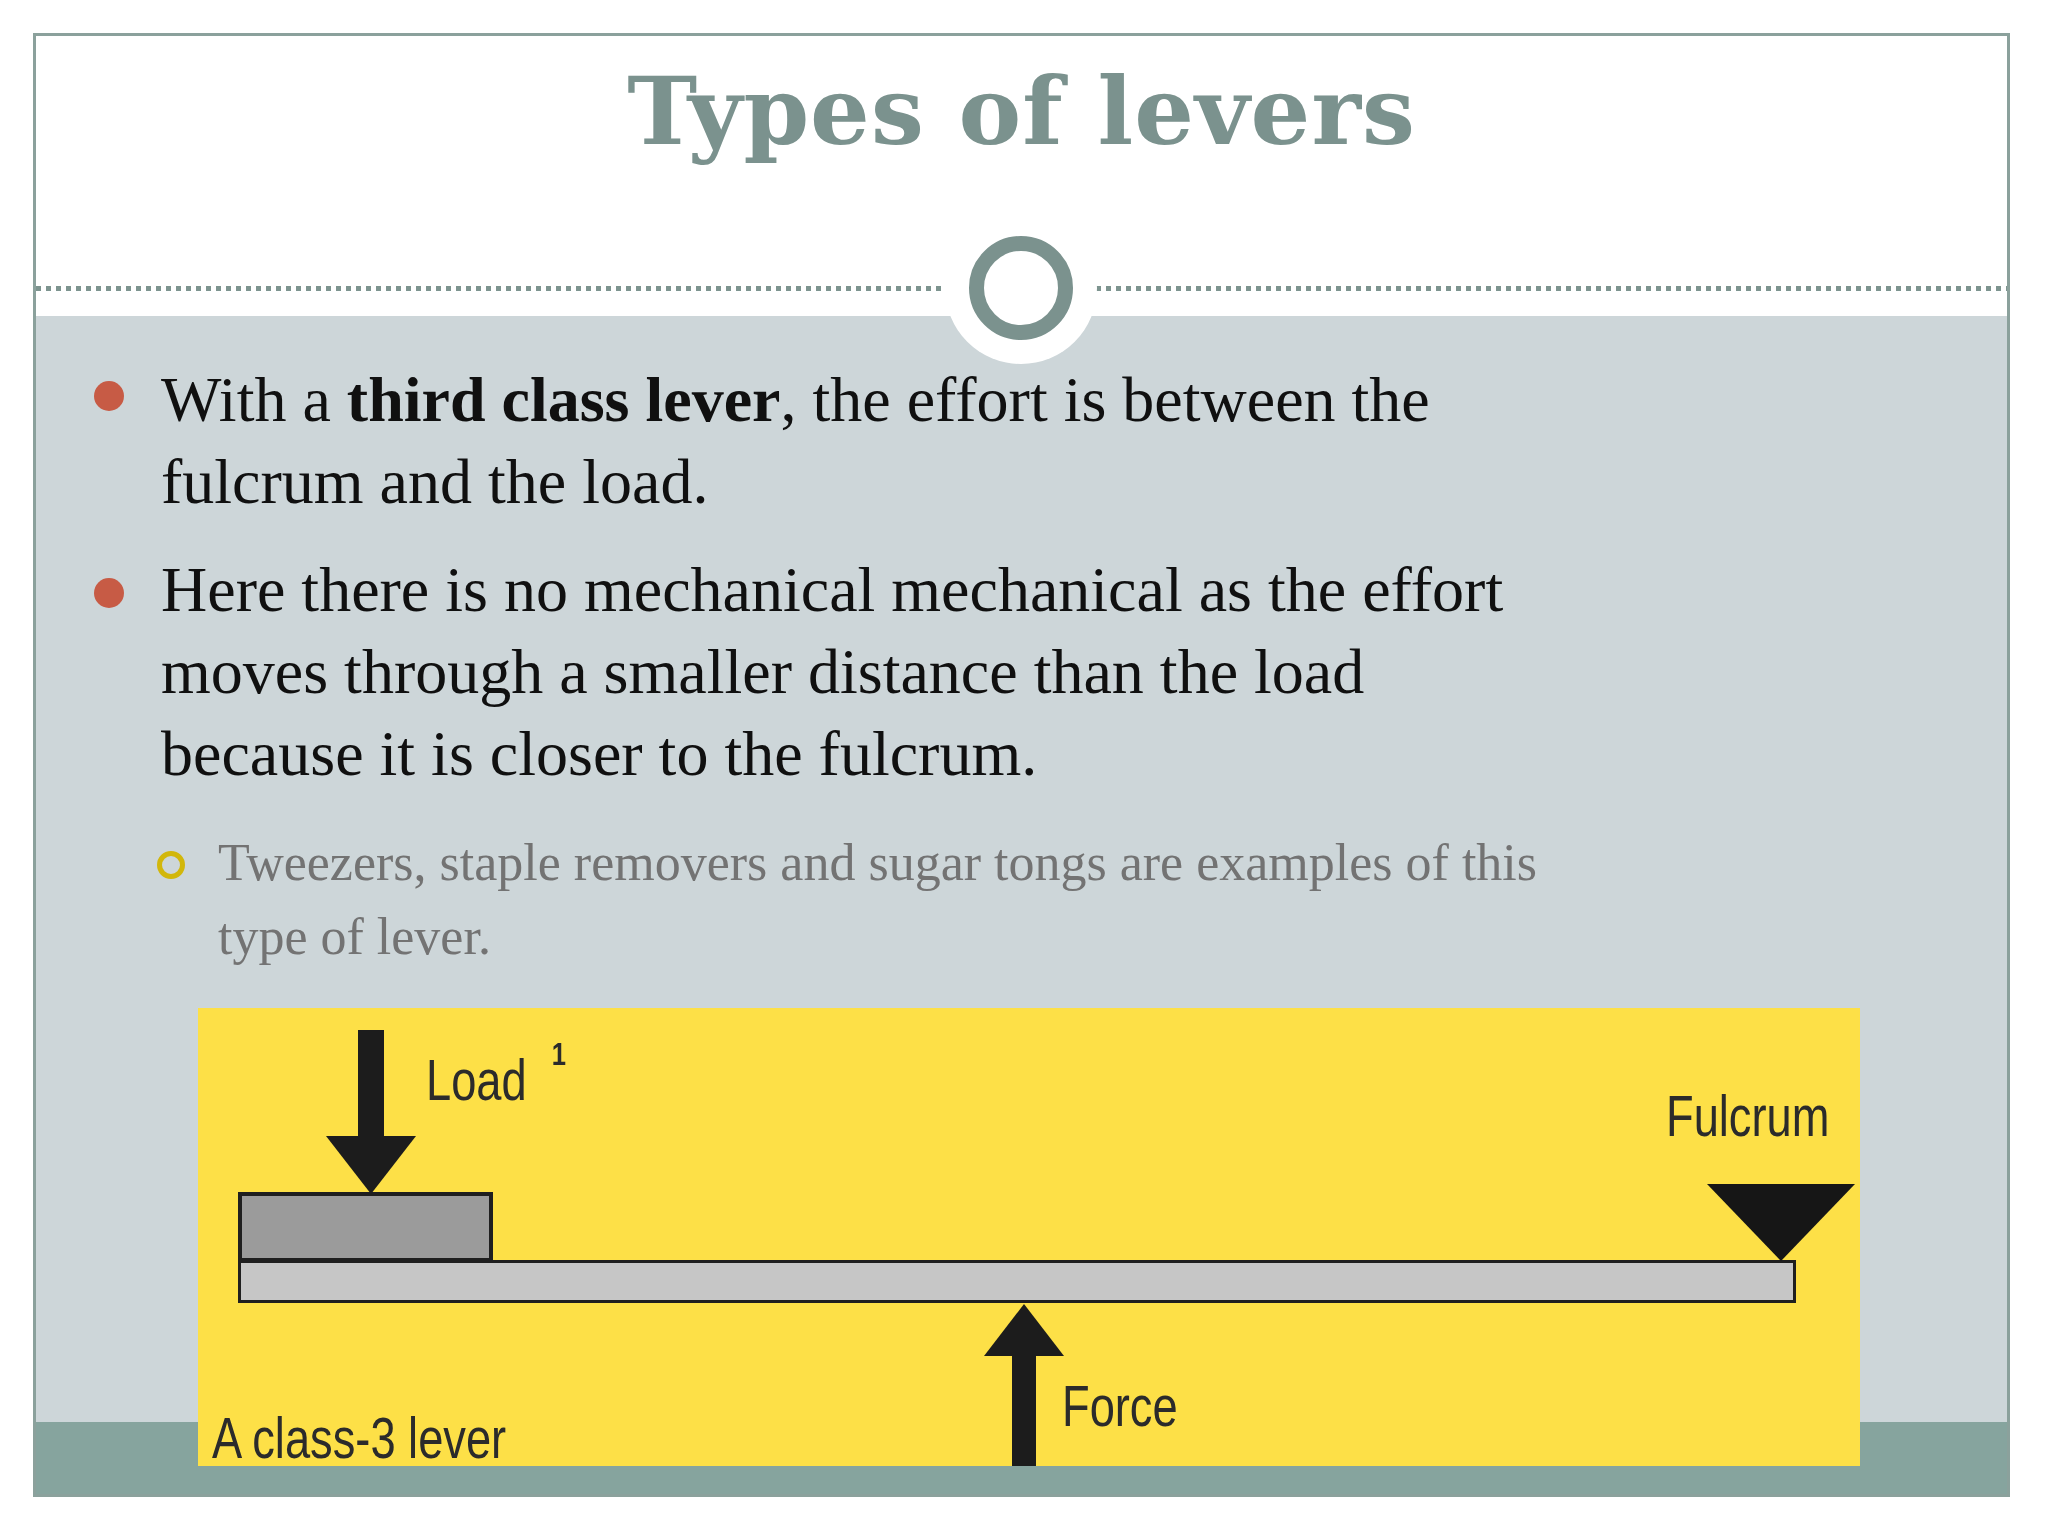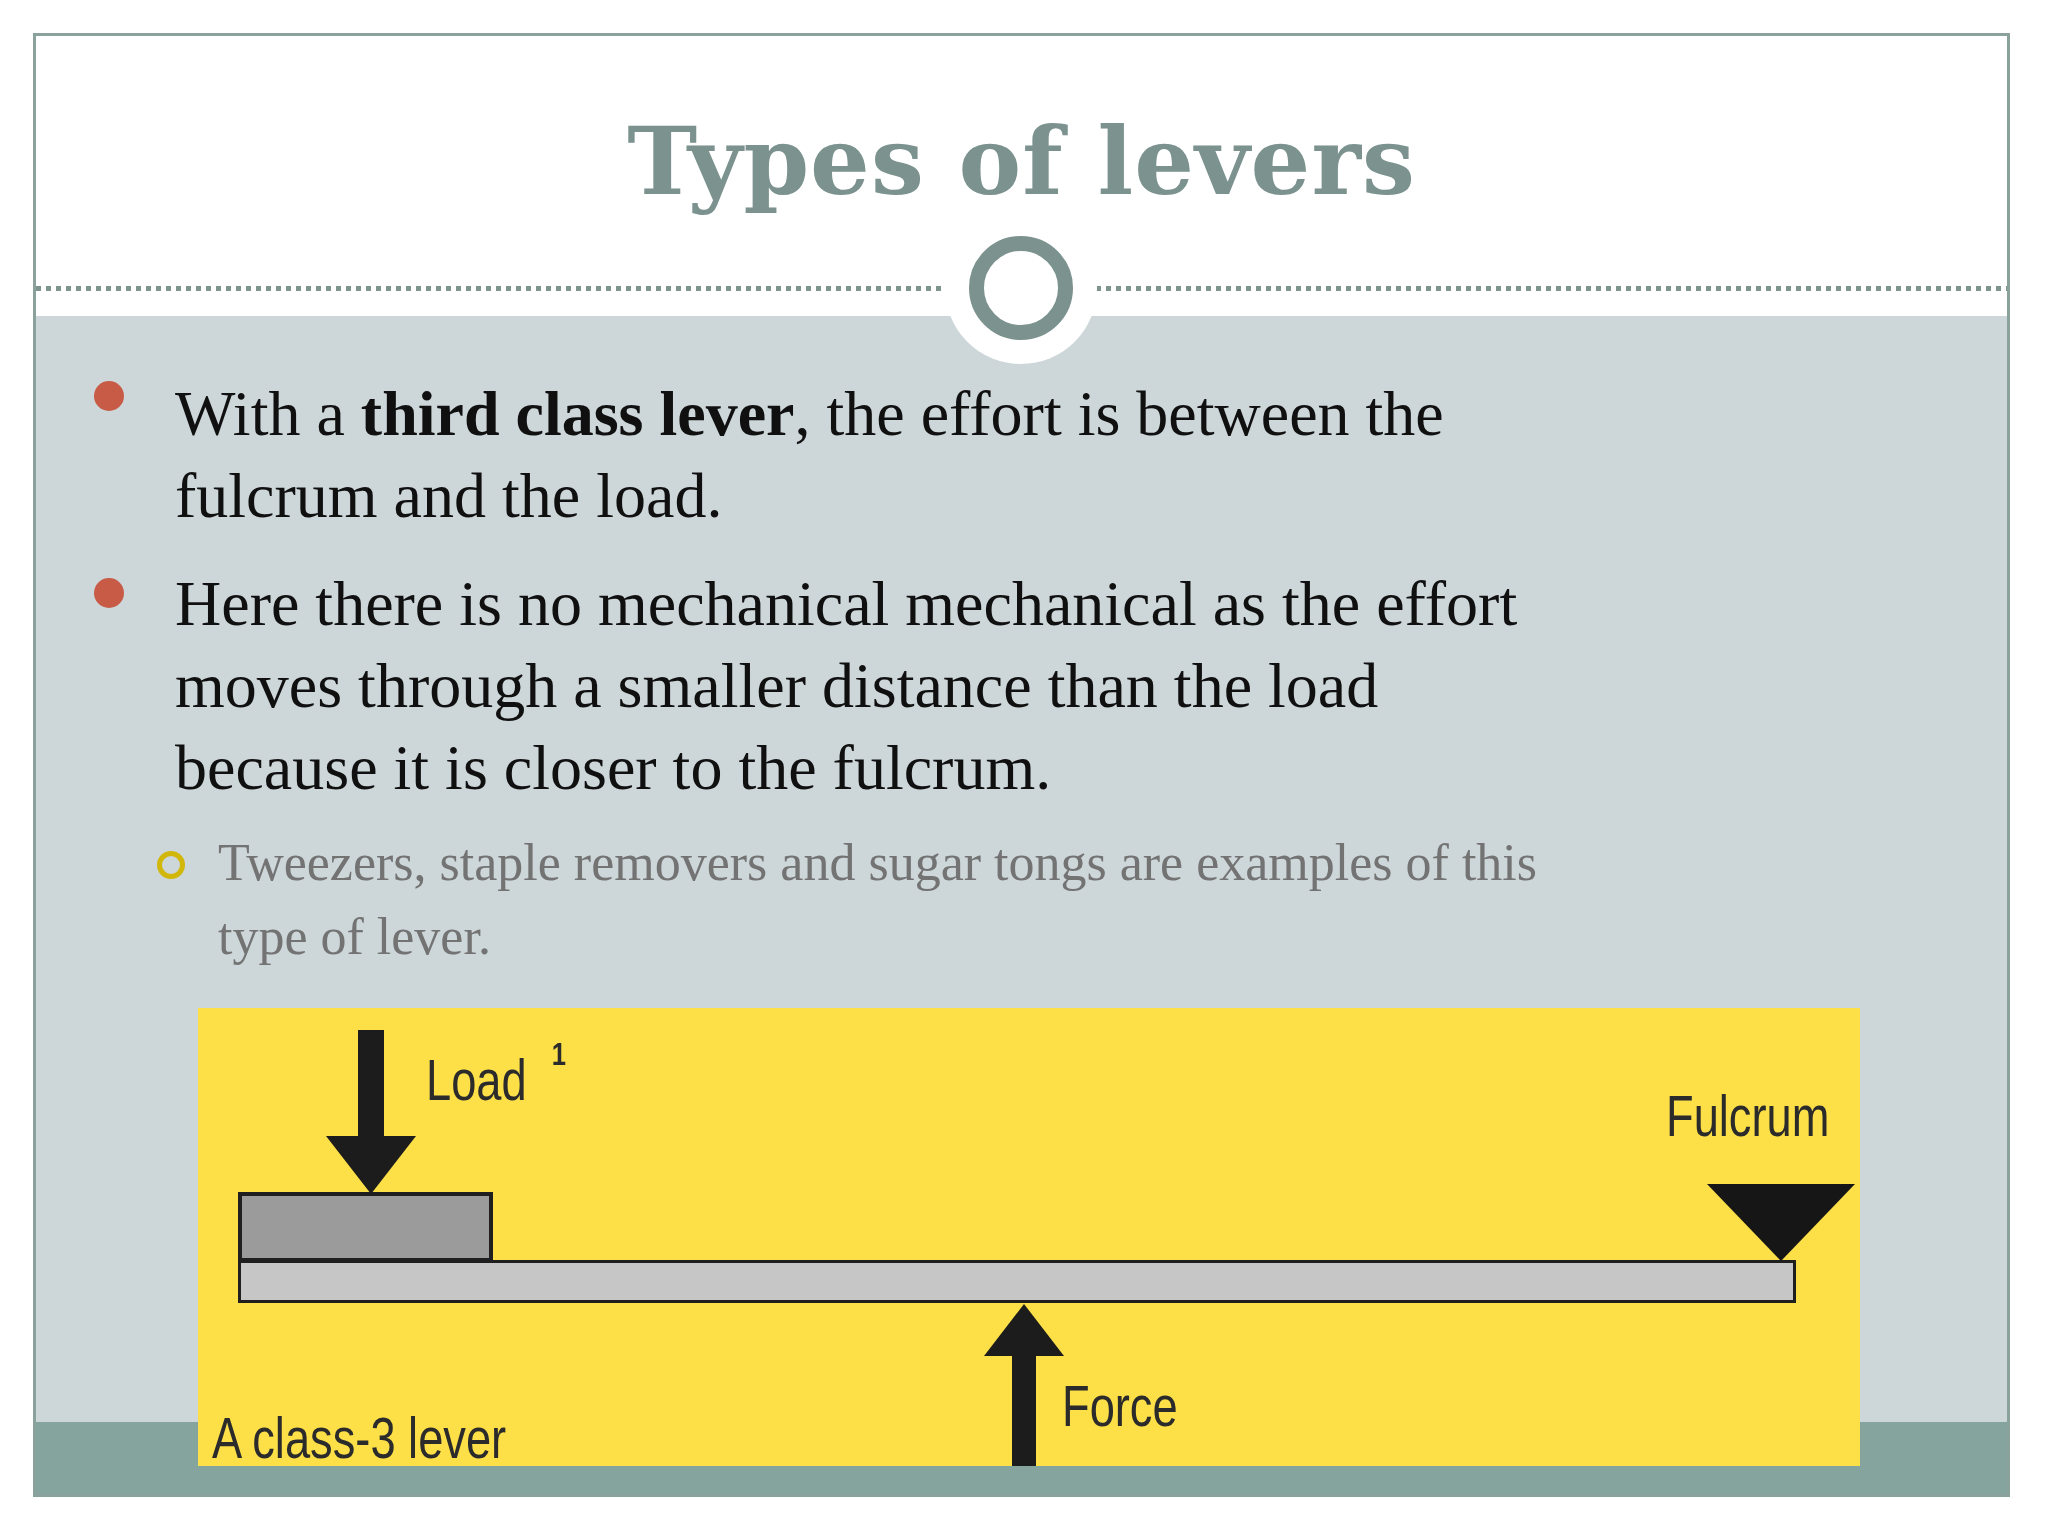--- a/index.html
+++ b/index.html
@@ -3,41 +3,41 @@
 <meta charset="utf-8">
 <style>
   html,body{margin:0;padding:0;background:#ffffff;}
   .page{position:relative;width:2048px;height:1536px;background:#ffffff;overflow:hidden;
         font-family:"Liberation Serif", serif;}
   .slide{position:absolute;left:33px;top:33px;width:1977px;height:1464px;
          border:3px solid #8ba19c;box-sizing:border-box;background:#ffffff;}
 
   
   .title-section{position:absolute;left:0;top:0;width:100%;height:280px;background:#ffffff;}
-  .slide-title{margin:0;padding-top:50px;text-align:center;
+  .slide-title{margin:0;text-align:center;
                font-family:"DejaVu Serif", serif;font-weight:bold;
                font-size:94px;line-height:150px;color:#7b928e;letter-spacing:1px;}
   .dotted-line{position:absolute;left:0;top:250px;width:100%;height:5px;z-index:2;
                background:repeating-linear-gradient(90deg,#7d948f 0 5px,transparent 5px 10px);}
   .circle-halo{position:absolute;left:909px;top:176px;width:152px;height:152px;
                border-radius:50%;background:#ffffff;z-index:3;}
   .circle-ring{position:absolute;left:24px;top:24px;width:104px;height:104px;box-sizing:border-box;
                border:15px solid #7b928e;border-radius:50%;background:#ffffff;}
 
   
   .body-section{position:absolute;left:0;top:280px;width:100%;height:1115px;background:#cdd6d9;}
   .footer-band{position:absolute;left:0;bottom:0;width:100%;height:72px;background:#86a49e;z-index:1;}
 
   .bullet-dot{position:absolute;width:30px;height:30px;border-radius:50%;background:#c75b45;z-index:2;}
   .dot1{left:58px;top:345px;}
   .dot2{left:58px;top:542px;}
   .bullet-ring{position:absolute;left:121px;top:815px;width:28px;height:28px;box-sizing:border-box;
                border:5px solid #d2b70b;border-radius:50%;z-index:2;}
 
-  .bullet-text{position:absolute;margin:17px;white-space:pre-line;color:#101010;
+  .bullet-text{position:absolute;margin:3px;white-space:pre-line;color:#101010;
                font-size:64px;line-height:82px;z-index:2;width:1830px;}
   .b1-text{left:122px;top:320px;}
   .b2-text{left:122px;top:510px;}
   .sub-text{position:absolute;left:182px;top:790px;margin:0;white-space:pre-line;
             color:#737373;font-size:52px;line-height:74px;z-index:2;width:1780px;}
   .bullet-text b{font-weight:bold;}
 
   
   .diagram{position:absolute;left:162px;top:972px;width:1662px;height:458px;
            background:#fde047;z-index:2;overflow:hidden;}

